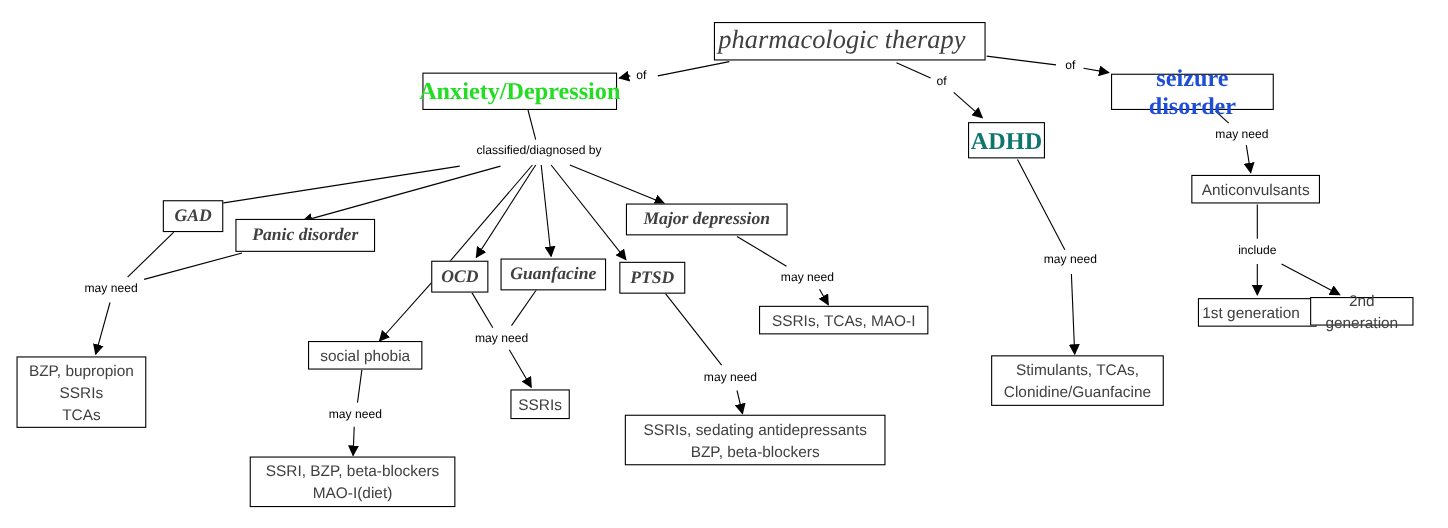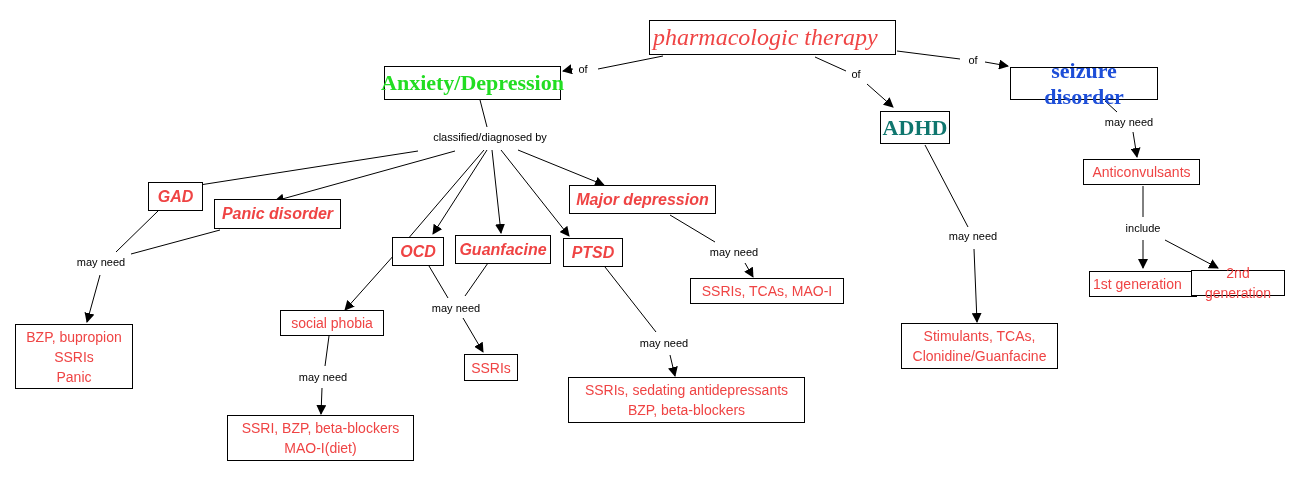--- a/index.html
+++ b/index.html
@@ -8,24 +8,24 @@
     .node {
       position: absolute;
       background: #ffffff;
       border: 1px solid #000000;
       box-sizing: border-box;
       display: flex;
       align-items: center;
       justify-content: center;
       text-align: center;
       white-space: pre-line;
-      color: #ef4444;
+      color: #404040;
     }
     .plain { font-family: "Liberation Sans", sans-serif; font-size: 14px; line-height: 20px; }
-    .disease { font-family: Liberation Sans, sans-serif; font-weight: bold; font-style: italic; font-size: 16px; }
+    .disease { font-family: Liberation Serif, serif; font-weight: bold; font-style: italic; font-size: 16px; }
     .category { font-family: "Liberation Serif", serif; font-weight: bold; font-size: 22px; }
     .root { font-family: "Liberation Serif", serif; font-style: italic; font-size: 24px; justify-content: flex-start; padding-left: 3px; }
     .link-label {
       position: absolute;
       font-family: "Liberation Sans", sans-serif;
       font-size: 11px;
       color: #000;
       background: #ffffff;
       white-space: nowrap;
       transform: translate(-50%, -50%);
@@ -114,21 +114,21 @@
 
 <div class="node disease" style="left:148px;top:182px;width:55px;height:29px">GAD</div>
 <div class="node disease" style="left:214px;top:199px;width:127px;height:30px">Panic disorder</div>
 <div class="node disease" style="left:569px;top:185px;width:147px;height:29px">Major depression</div>
 <div class="node disease" style="left:392px;top:237px;width:52px;height:29px">OCD</div>
 <div class="node disease" style="left:455px;top:235px;width:96px;height:29px">Guanfacine</div>
 <div class="node disease" style="left:563px;top:238px;width:60px;height:29px">PTSD</div>
 
 <div class="node plain" style="left:15px;top:324px;width:118px;height:65px">BZP, bupropion
 SSRIs
-Panic</div>
+TCAs</div>
 <div class="node plain" style="left:280px;top:310px;width:104px;height:26px">social phobia</div>
 <div class="node plain" style="left:227px;top:415px;width:187px;height:46px">SSRI, BZP, beta-blockers
 MAO-I(diet)</div>
 <div class="node plain" style="left:464px;top:354px;width:54px;height:27px">SSRIs</div>
 <div class="node plain" style="left:568px;top:377px;width:237px;height:46px">SSRIs, sedating antidepressants
 BZP, beta-blockers</div>
 <div class="node plain" style="left:690px;top:278px;width:154px;height:26px">SSRIs, TCAs, MAO-I</div>
 <div class="node plain" style="left:901px;top:323px;width:157px;height:46px">Stimulants, TCAs,
 Clonidine/Guanfacine</div>
 <div class="node plain" style="left:1083px;top:159px;width:117px;height:26px">Anticonvulsants</div>

